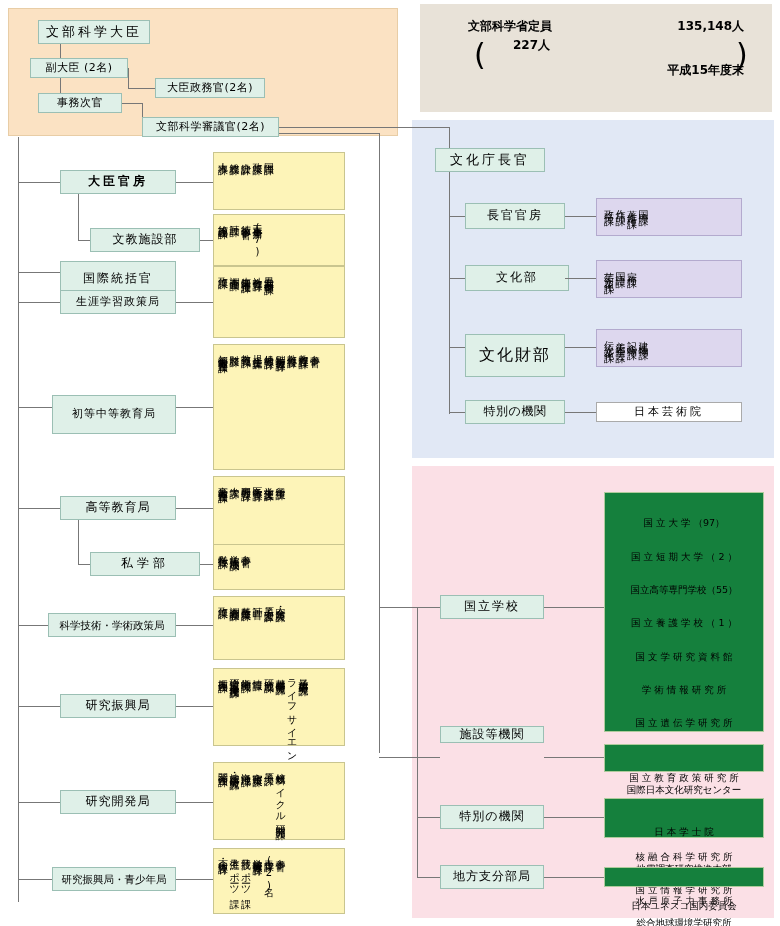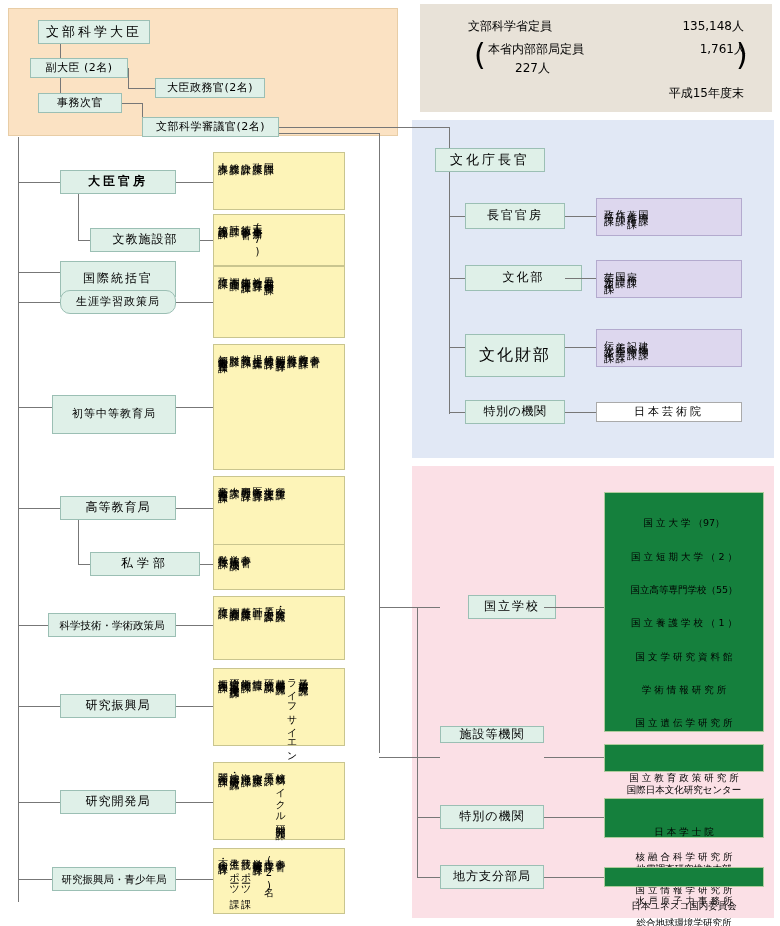--- a/index.html
+++ b/index.html
@@ -56,21 +56,21 @@
     white-space:pre;
     margin-right:1px;
   }
   .vcol.wide{letter-spacing:3px;}
 
   
   .ln{position:absolute;background:#777777;}
   .lnh{height:1px;}
   .lnv{width:1px;}
 
-  .stat-row{display:flex;font-size:12px;}
+  .stat-row{display:flex;font-size:12px;font-weight:bold;}
   .stat-label{}
   .stat-val{text-align:right;}
 
   .title-box{
     font-size:13px;letter-spacing:3px;
   }
 </style>
 </head>
 <body>
 
@@ -100,24 +100,20 @@
 <div class="ln lnv" style="left:142px;top:103px;height:14px;"></div>
 
 <div class="abs panel-stat" style="left:420px;top:4px;width:352px;height:108px;">
   <div class="abs" style="left:48px;top:14px;width:280px;">
     <div class="stat-row">
       <div class="stat-label" style="width:176px;">文部科学省定員</div>
       <div class="stat-val" style="width:100px;">135,148人</div>
     </div>
     <div class="abs" style="left:6px;top:22px;font-size:30px;line-height:1;">(</div>
     <div class="abs" style="left:268px;top:22px;font-size:30px;line-height:1;">)</div>
-    <div class="stat-row" style="margin-top:6px;">
-      <div class="stat-label" style="width:176px;padding-left:20px;">本省内部部局定員</div>
-      <div class="stat-val" style="width:82px;">1,761人</div>
-    </div>
     <div class="stat-row" style="margin-top:2px;">
       <div class="stat-val" style="width:82px;">227人</div>
     </div>
     <div class="stat-row" style="margin-top:8px;justify-content:flex-end;width:276px;">
       <div>平成15年度末</div>
     </div>
   </div>
 </div>
 
 <div class="abs panel-bunka" style="left:412px;top:120px;width:362px;height:338px;"></div>
@@ -135,21 +131,21 @@
   </div>
 <div class="ln lnh" style="left:449px;top:216px;width:16px;"></div>
 <div class="ln lnh" style="left:565px;top:216px;width:31px;"></div>
 <div class="abs list purple vert" style="left:596px;top:198px;width:146px;height:38px;padding:3px 6px;">
   <div class="vcol wide">政策課</div>
   <div class="vcol wide">作品課</div>
   <div class="vcol wide">著作権課</div>
   <div class="vcol wide">国際課</div>
 </div>
 
-<div class="abs box" style="left:465px;top:265px;width:117px;height:26px;font-size:12px;letter-spacing:2px;">
+<div class="abs box" style="left:465px;top:265px;width:104px;height:26px;font-size:12px;letter-spacing:2px;">
     <span>文化部</span>
   </div>
 <div class="ln lnh" style="left:449px;top:278px;width:16px;"></div>
 <div class="ln lnh" style="left:565px;top:278px;width:31px;"></div>
 <div class="abs list purple vert" style="left:596px;top:260px;width:146px;height:38px;padding:3px 6px;">
   <div class="vcol wide">芸術文化課</div>
   <div class="vcol wide">国語課</div>
   <div class="vcol wide">宗務課</div>
 </div>
 
@@ -174,21 +170,21 @@
     <span>日本芸術院</span>
   </div>
 
 <div class="abs panel-kikan" style="left:412px;top:466px;width:362px;height:452px;"></div>
 
 <div class="ln lnv" style="left:18px;top:137px;height:765px;"></div>
 
 <div class="ln lnh" style="left:279px;top:133px;width:100px;"></div>
 <div class="ln lnv" style="left:379px;top:133px;height:620px;"></div>
 
-<div class="abs box" style="left:440px;top:595px;width:88px;height:24px;font-size:12px;letter-spacing:2px;margin-left:28px;">
+<div class="abs box" style="left:440px;top:595px;width:104px;height:24px;font-size:12px;letter-spacing:2px;">
     <span>国立学校</span>
   </div>
 <div class="ln lnh" style="left:379px;top:607px;width:61px;"></div>
 <div class="ln lnh" style="left:544px;top:607px;width:60px;"></div>
 <div class="abs list green" style="left:604px;top:492px;width:160px;height:240px;text-align:center;font-size:9.5px;line-height:1.17;">
   <div>国 立 大 学 （97）</div>
   <div>国 立 短 期 大 学 （ 2 ）</div>
   <div>国立高等専門学校（55）</div>
   <div>国 立 養 護 学 校 （ 1 ）</div>
   <div>国 文 学 研 究 資 料 館</div>
@@ -265,21 +261,21 @@
   <div class="vcol">計画課</div>
   <div class="vcol">技術参事官</div>
   <div class="vcol">工事事務所(7)</div>
 </div>
 
 <div class="abs box" style="left:60px;top:261px;width:116px;height:36px;font-size:12px;letter-spacing:2px;">
     <span>国際統括官</span>
   </div>
 <div class="ln lnh" style="left:18px;top:272px;width:42px;"></div>
 
-<div class="abs box" style="left:60px;top:290px;width:116px;height:24px;font-size:11px;letter-spacing:1px;border-radius:10px;">
+<div class="abs box" style="left:60px;top:290px;width:116px;height:24px;font-size:11px;letter-spacing:1px;">
     <span>生涯学習政策局</span>
   </div>
 <div class="ln lnh" style="left:18px;top:302px;width:42px;"></div>
 <div class="ln lnh" style="left:176px;top:302px;width:37px;"></div>
 <div class="abs list vert" style="left:213px;top:266px;width:132px;height:72px;">
   <div class="vcol">政策課</div>
   <div class="vcol">調査企画課</div>
   <div class="vcol">生涯学習推進課</div>
   <div class="vcol">社会教育課</div>
   <div class="vcol">男女共同参画学習課</div>

